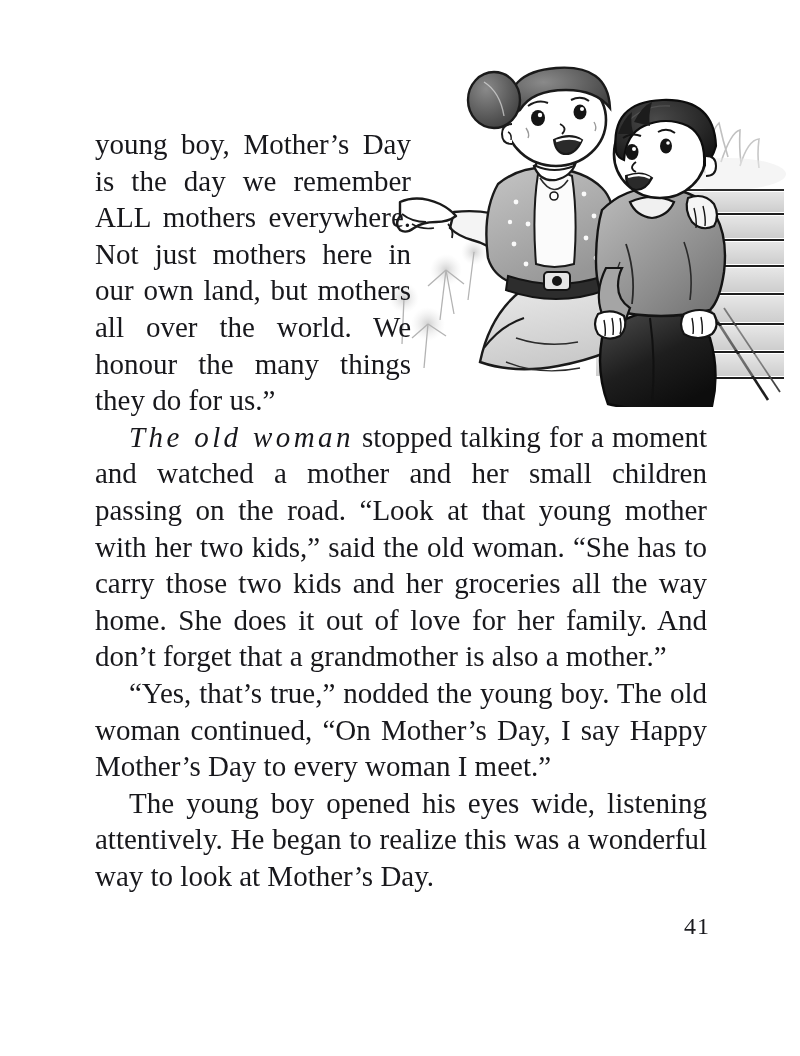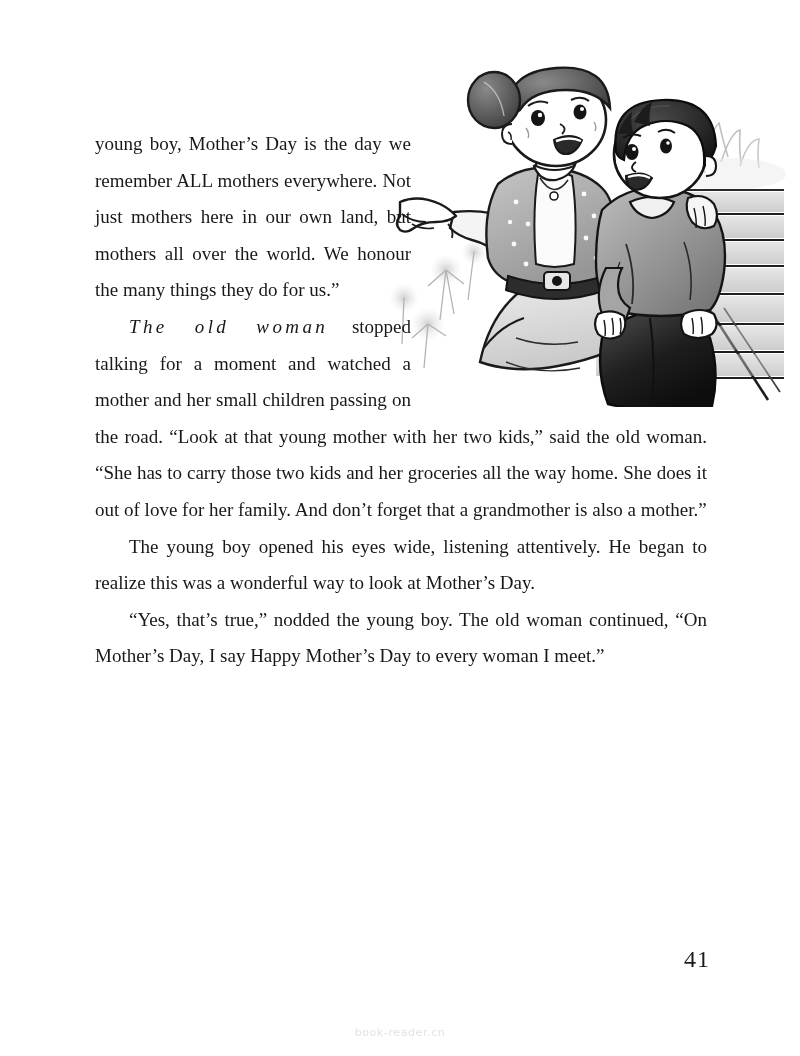--- a/index.html
+++ b/index.html
@@ -34,21 +34,21 @@
     float: none;
   }
   .illustration svg { display: block; width: 100%; height: 100%; }
 
   
   .body-text {
     position: absolute;
     left: 95px;
     top: 126px;
     width: 612px;
-    font-size: 19px;
+    font-size: 29px;
     line-height: 36.6px;
     text-align: justify;
     text-justify: inter-word;
     color: #18181c;
   }
   
   .float-spacer {
     float: right;
     width: 296px;
     height: 282px;
@@ -64,21 +64,21 @@
   
   .tracked {
     letter-spacing: 3.4px;
     font-style: italic;
   }
 
   
   .page-number {
     position: absolute;
     right: 90px;
-    top: 946px;
+    top: 913px;
     font-size: 24px;
     letter-spacing: 1px;
     color: #1b1b1f;
   }
 
   
   .watermark {
     position: absolute;
     left: 0;
     right: 0;
@@ -306,22 +306,21 @@
     </svg>
   </div>
 
   <div class="body-text">
     <div class="float-spacer"></div>
 
     <p class="para first">young boy, Mother’s Day is the day we remember ALL mothers everywhere. Not just mothers here in our own land, but mothers all over the world. We honour the many things they do for us.”</p>
 
     <p class="para"><span class="tracked">The old woman</span> <span>stopped talking for a moment and watched a mother and her small children passing on the road. “Look at that young mother with her two kids,” said the old woman. “She has to carry those two kids and her groceries all the way home. She does it out of love for her family. And don’t forget that a grandmother is also a mother.”</span></p>
 
+    <p class="para">“Yes, that’s true,” nodded the young boy. The old woman continued, “On Mother’s Day, I say Happy Mother’s Day to every woman I meet.”</p>
+
     <p class="para">The young boy opened his eyes wide, listening atten­tively. He began to realize this was a wonderful way to look at Mother’s Day.</p>
-
-    <p class="para">“Yes, that’s true,” nodded the young boy. The old woman continued, “On Mother’s Day, I say Happy Mother’s Day to every woman I meet.”</p>
   </div>
 
   <div class="page-number">41</div>
 
-  <div class="watermark">book-reader.cn</div>
 
 </div>
 
 </body></html>

